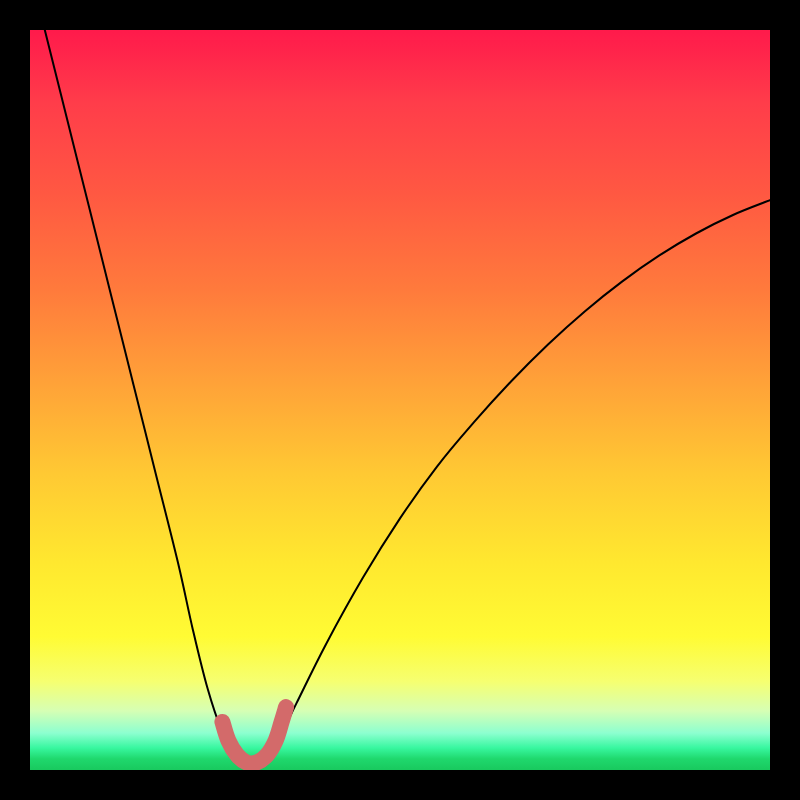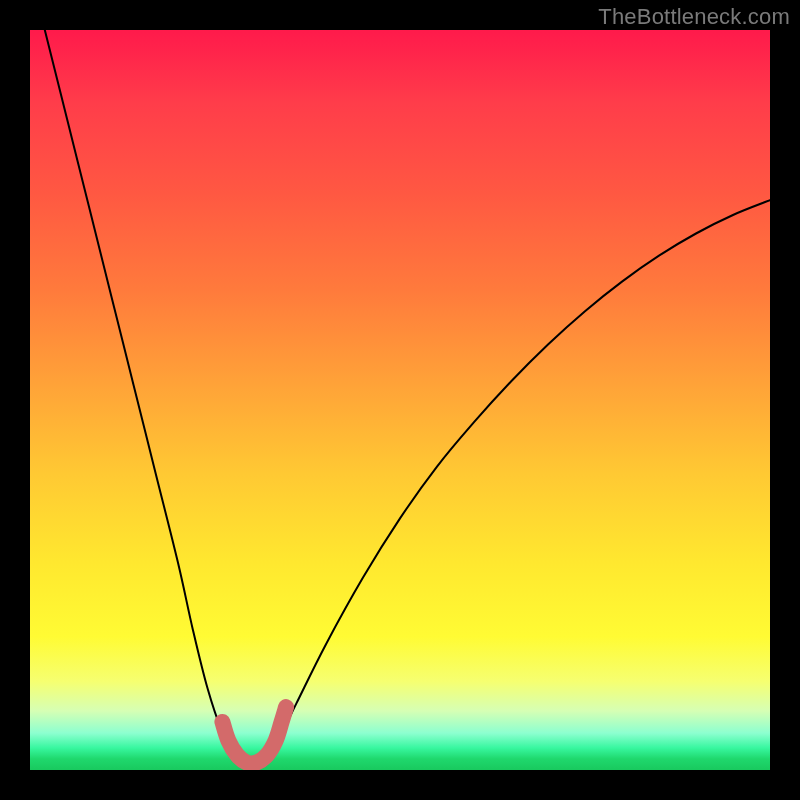--- a/index.html
+++ b/index.html
@@ -64,21 +64,20 @@
     left: 0;
     top: 0;
     width: 100%;
     height: 100%;
   }
 </style>
 </head>
 <body>
 
 <div class="frame">
-  <div class="watermark">TheBottleneck.com</div>
   <div class="plot">
     <div class="gradient"></div>
     <svg class="curves" viewBox="0 0 740 740" preserveAspectRatio="none">
       <path id="curve-main" fill="none" stroke="#000" stroke-width="2" stroke-linecap="round" stroke-linejoin="round" d="M 14.8 0 C 18.796 15.983999999999991, 29.008 56.83199999999995, 37 88.79999999999995 C 44.992000000000004 120.76799999999996, 51.208 145.632, 59.2 177.60000000000002 C 67.19200000000001 209.56800000000004, 73.408 234.432, 81.4 266.4 C 89.39200000000001 298.368, 95.608 323.23199999999997, 103.60000000000001 355.2 C 111.59200000000001 387.168, 117.808 412.032, 125.80000000000001 444 C 133.792 475.968, 141.34 504.828, 148 532.8 C 154.66 560.7719999999999, 157.472 576.756, 162.8 599.4 C 168.12800000000001 622.044, 172.272 639.952, 177.6 658.6 C 182.928 677.248, 187.738 691.012, 192.4 703 C 197.062 714.988, 199.50400000000002 719.8720000000001, 203.50000000000003 725.2 C 207.49600000000004 730.528, 210.604 731.268, 214.6 732.6 C 218.59599999999998 733.932, 221.70399999999998 733.932, 225.7 732.6 C 229.696 731.268, 232.138 730.528, 236.8 725.2 C 241.46200000000002 719.8720000000001, 246.27200000000002 712.3240000000001, 251.60000000000002 703 C 256.928 693.6759999999999, 258.40799999999996 689.384, 266.4 673.4 C 274.392 657.4159999999999, 284.012 636.844, 296 614.2 C 307.988 591.556, 319.68 570.244, 333 547.6 C 346.32 524.956, 356.68 508.38, 370 488.4 C 383.32 468.41999999999996, 393.68000000000006 453.916, 407.00000000000006 436.6 C 420.32000000000005 419.28400000000005, 430.68 407.51800000000003, 444 392.20000000000005 C 457.32 376.88200000000006, 467.68 365.486, 481 351.5 C 494.32 337.514, 504.68 327.15400000000005, 518 314.50000000000006 C 531.32 301.84600000000006, 541.68 292.522, 555 281.2 C 568.32 269.878, 578.68 261.59, 592 251.59999999999997 C 605.32 241.60999999999999, 615.68 234.35800000000003, 629 225.70000000000005 C 642.32 217.04200000000006, 652.68 210.82600000000002, 666 203.5 C 679.32 196.17399999999998, 689.68 190.994, 703 185 C 716.32 179.006, 733.34 172.86399999999995, 740 170.19999999999993"></path>
       <path id="curve-marker" fill="none" stroke="#d36a6a" stroke-width="16" stroke-linecap="round" stroke-linejoin="round" d="M 192.4 691.9 C 193.4656 695.23, 195.656 704.406, 198.32000000000002 710.4 C 200.98400000000004 716.394, 203.87000000000003 721.2040000000001, 207.20000000000002 725.2 C 210.53 729.196, 213.3568 731.268, 216.82 732.6 C 220.2832 733.932, 222.84359999999998 733.932, 226.44 732.6 C 230.03640000000001 731.268, 233.3368 729.196, 236.8 725.2 C 240.2632 721.2040000000001, 243.016 716.394, 245.68 710.4 C 248.34400000000002 704.406, 249.73520000000002 697.894, 251.60000000000002 691.9 C 253.46480000000003 685.906, 255.2408 679.764, 256.04 677.1"></path>
     </svg>
   </div>
 </div>
 
 </body></html>

